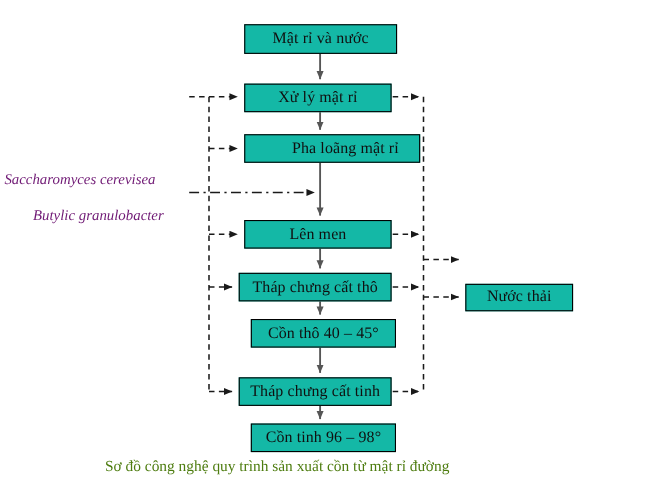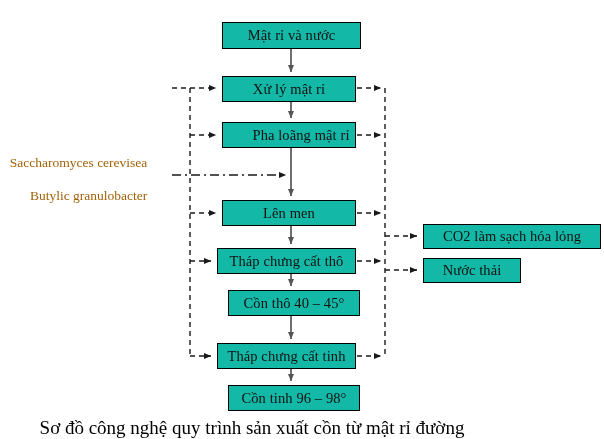--- a/index.html
+++ b/index.html
@@ -33,34 +33,34 @@
     font-family: "Liberation Serif", "DejaVu Serif", serif;
     font-size: 14.5px;
     color: #101010;
     line-height: 1;
     white-space: nowrap;
     letter-spacing: 0.1px;
   }
   .free-label {
     position: absolute;
     font-family: "Liberation Serif", "DejaVu Serif", serif;
+    font-style: italic;
     font-size: 13.5px;
-    color: #a16207;
+    color: #701a75;
     white-space: nowrap;
     line-height: 1.25;
-    text-align: right;
   }
   .caption {
     position: absolute;
     left: 0;
     width: 504px;
     text-align: center;
     font-family: "Liberation Serif", "DejaVu Serif", serif;
-    font-size: 19px;
-    color: #000000;
+    font-size: 14px;
+    color: #4d7c0f;
     white-space: nowrap;
   }
   .lbl-line { display: block; }
   .lbl-line.indent { padding-left: 26px; margin-top: 16px; }
 </style>
 </head>
 <body>
 
 <div id="page">
 
@@ -111,21 +111,21 @@
 
   <div class="node-box" style="left:222px; top:22px;  width:139px; height:27px;">
     <span>Mật rỉ và nước</span>
   </div>
 
 
   <div class="node-box" style="left:222px; top:76px; width:134px; height:26px;">
     <span>Xử lý mật rỉ</span>
   </div>
 
-  <div class="node-box" style="left:222px; top:122px; width:134px; height:26px;padding-left:24px;">
+  <div class="node-box" style="left:222px; top:122px; width:160px; height:26px;padding-left:24px;">
     <span>Pha loãng mật rỉ</span>
   </div>
 
   <div class="node-box" style="left:217px; top:248px; width:139px; height:26px;">
     <span>Tháp chưng cất thô</span>
   </div>
 
   <div class="node-box" style="left:222px; top:200px; width:134px; height:26px;">
     <span>Lên men</span>
   </div>
@@ -135,23 +135,20 @@
   </div>
 
   <div class="node-box" style="left:217px; top:343px; width:139px; height:26px;">
     <span>Tháp chưng cất tinh</span>
   </div>
 
   <div class="node-box" style="left:228px; top:385px; width:132px; height:26px;">
     <span>Cồn tinh 96 – 98°</span>
   </div>
 
-  <div class="node-box" style="left:423px; top:224px; width:178px; height:25px;">
-    <span>CO2 làm  sạch hóa lỏng</span>
-  </div>
 
   <div class="node-box" style="left:423px; top:258px; width:98px; height:25px;">
     <span>Nước thải</span>
   </div>
 
   <div class="free-label" style="left:4px; top:155px;">
     <span class="lbl-line">Saccharomyces cerevisea</span>
     <span class="lbl-line indent">Butylic granulobacter</span>
   </div>
 

